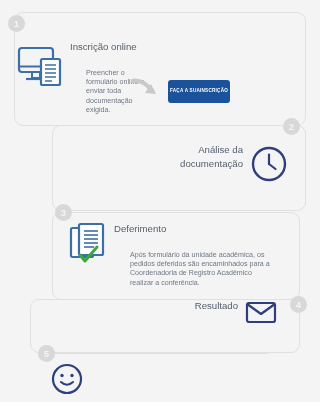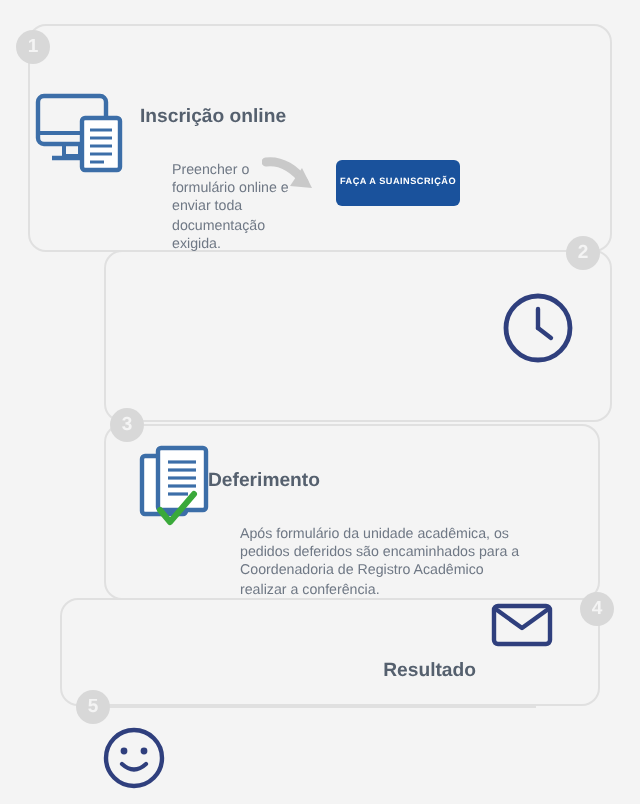--- a/index.html
+++ b/index.html
@@ -54,23 +54,23 @@
   .badge-1 { left: 8px;   top: 15px; }
   .badge-2 { left: 283px; top: 118px; }
   .badge-3 { left: 55px;  top: 204px; }
   .badge-4 { left: 290px; top: 296px; }
   .badge-5 { left: 38px;  top: 345px; }
 
   
   .step-title {
     color: #55606e;
     font-size: 9.6px;
-    font-weight: bold;
+    font-weight: normal;
     line-height: 11.5px;
-    margin: 13px 0 2px 0;
+    margin: 1px 0 2px 0;
   }
   .step-body {
     color: #6f7885;
     font-size: 7.1px;
     line-height: 9.4px;
     margin: 16px;
   }
   .align-right { text-align: right; }
   .align-left  { text-align: left; }
 
@@ -99,24 +99,24 @@
     justify-content: center;
   }
   .cta span { display: block; }
 
   
   .s2-text  { position: absolute; left: 128px; top: 143px; width: 115px; }
   .s2-icon  { position: absolute; left: 250px; top: 145px; width: 38px; height: 38px; }
 
   
   .s3-icon  { position: absolute; left: 69px;  top: 222px; width: 40px; height: 43px; }
-  .s3-text  { position: absolute; left: 104px; top: 222px; width: 178px; }
-
-  
-  .s4-text  { position: absolute; left: 104px; top: 317px; width: 134px; }
+  .s3-text  { position: absolute; left: 114px; top: 222px; width: 178px; }
+
+  
+  .s4-text  { position: absolute; left: 104px; top: 299px; width: 134px; }
   .s4-icon  { position: absolute; left: 245px; top: 300px; width: 32px; height: 24px; }
 
   
   .s5-icon  { position: absolute; left: 51px; top: 363px; width: 32px; height: 32px; }
   .s5-text  { position: absolute; left: 90px; top: 367px; width: 130px; }
 </style>
 </head>
 <body>
 
 <div id="stage">
@@ -161,20 +161,22 @@
       <path d="M14 15 L 25 16 L 20 6 Z" fill="#c9c9c9"></path>
     </svg>
   </div>
 
   <button class="cta">
     <span>FAÇA A SUA</span>
     <span>INSCRIÇÃO</span>
   </button>
 
   <div class="s2-text">
+    <p class="step-title align-right">Análise da</p>
+    <p class="step-title align-right">documentação</p>
   </div>
 
   <div class="s2-icon">
     <svg viewBox="0 0 38 38" width="38" height="38">
       <circle cx="19" cy="19" r="16" fill="none" stroke="#2f3f7d" stroke-width="2.4"></circle>
       <line x1="19" y1="19" x2="19" y2="9.5" stroke="#2f3f7d" stroke-width="2.2" stroke-linecap="round"></line>
       <line x1="19" y1="19" x2="25.5" y2="24" stroke="#2f3f7d" stroke-width="2.2" stroke-linecap="round"></line>
     </svg>
   </div>
 

